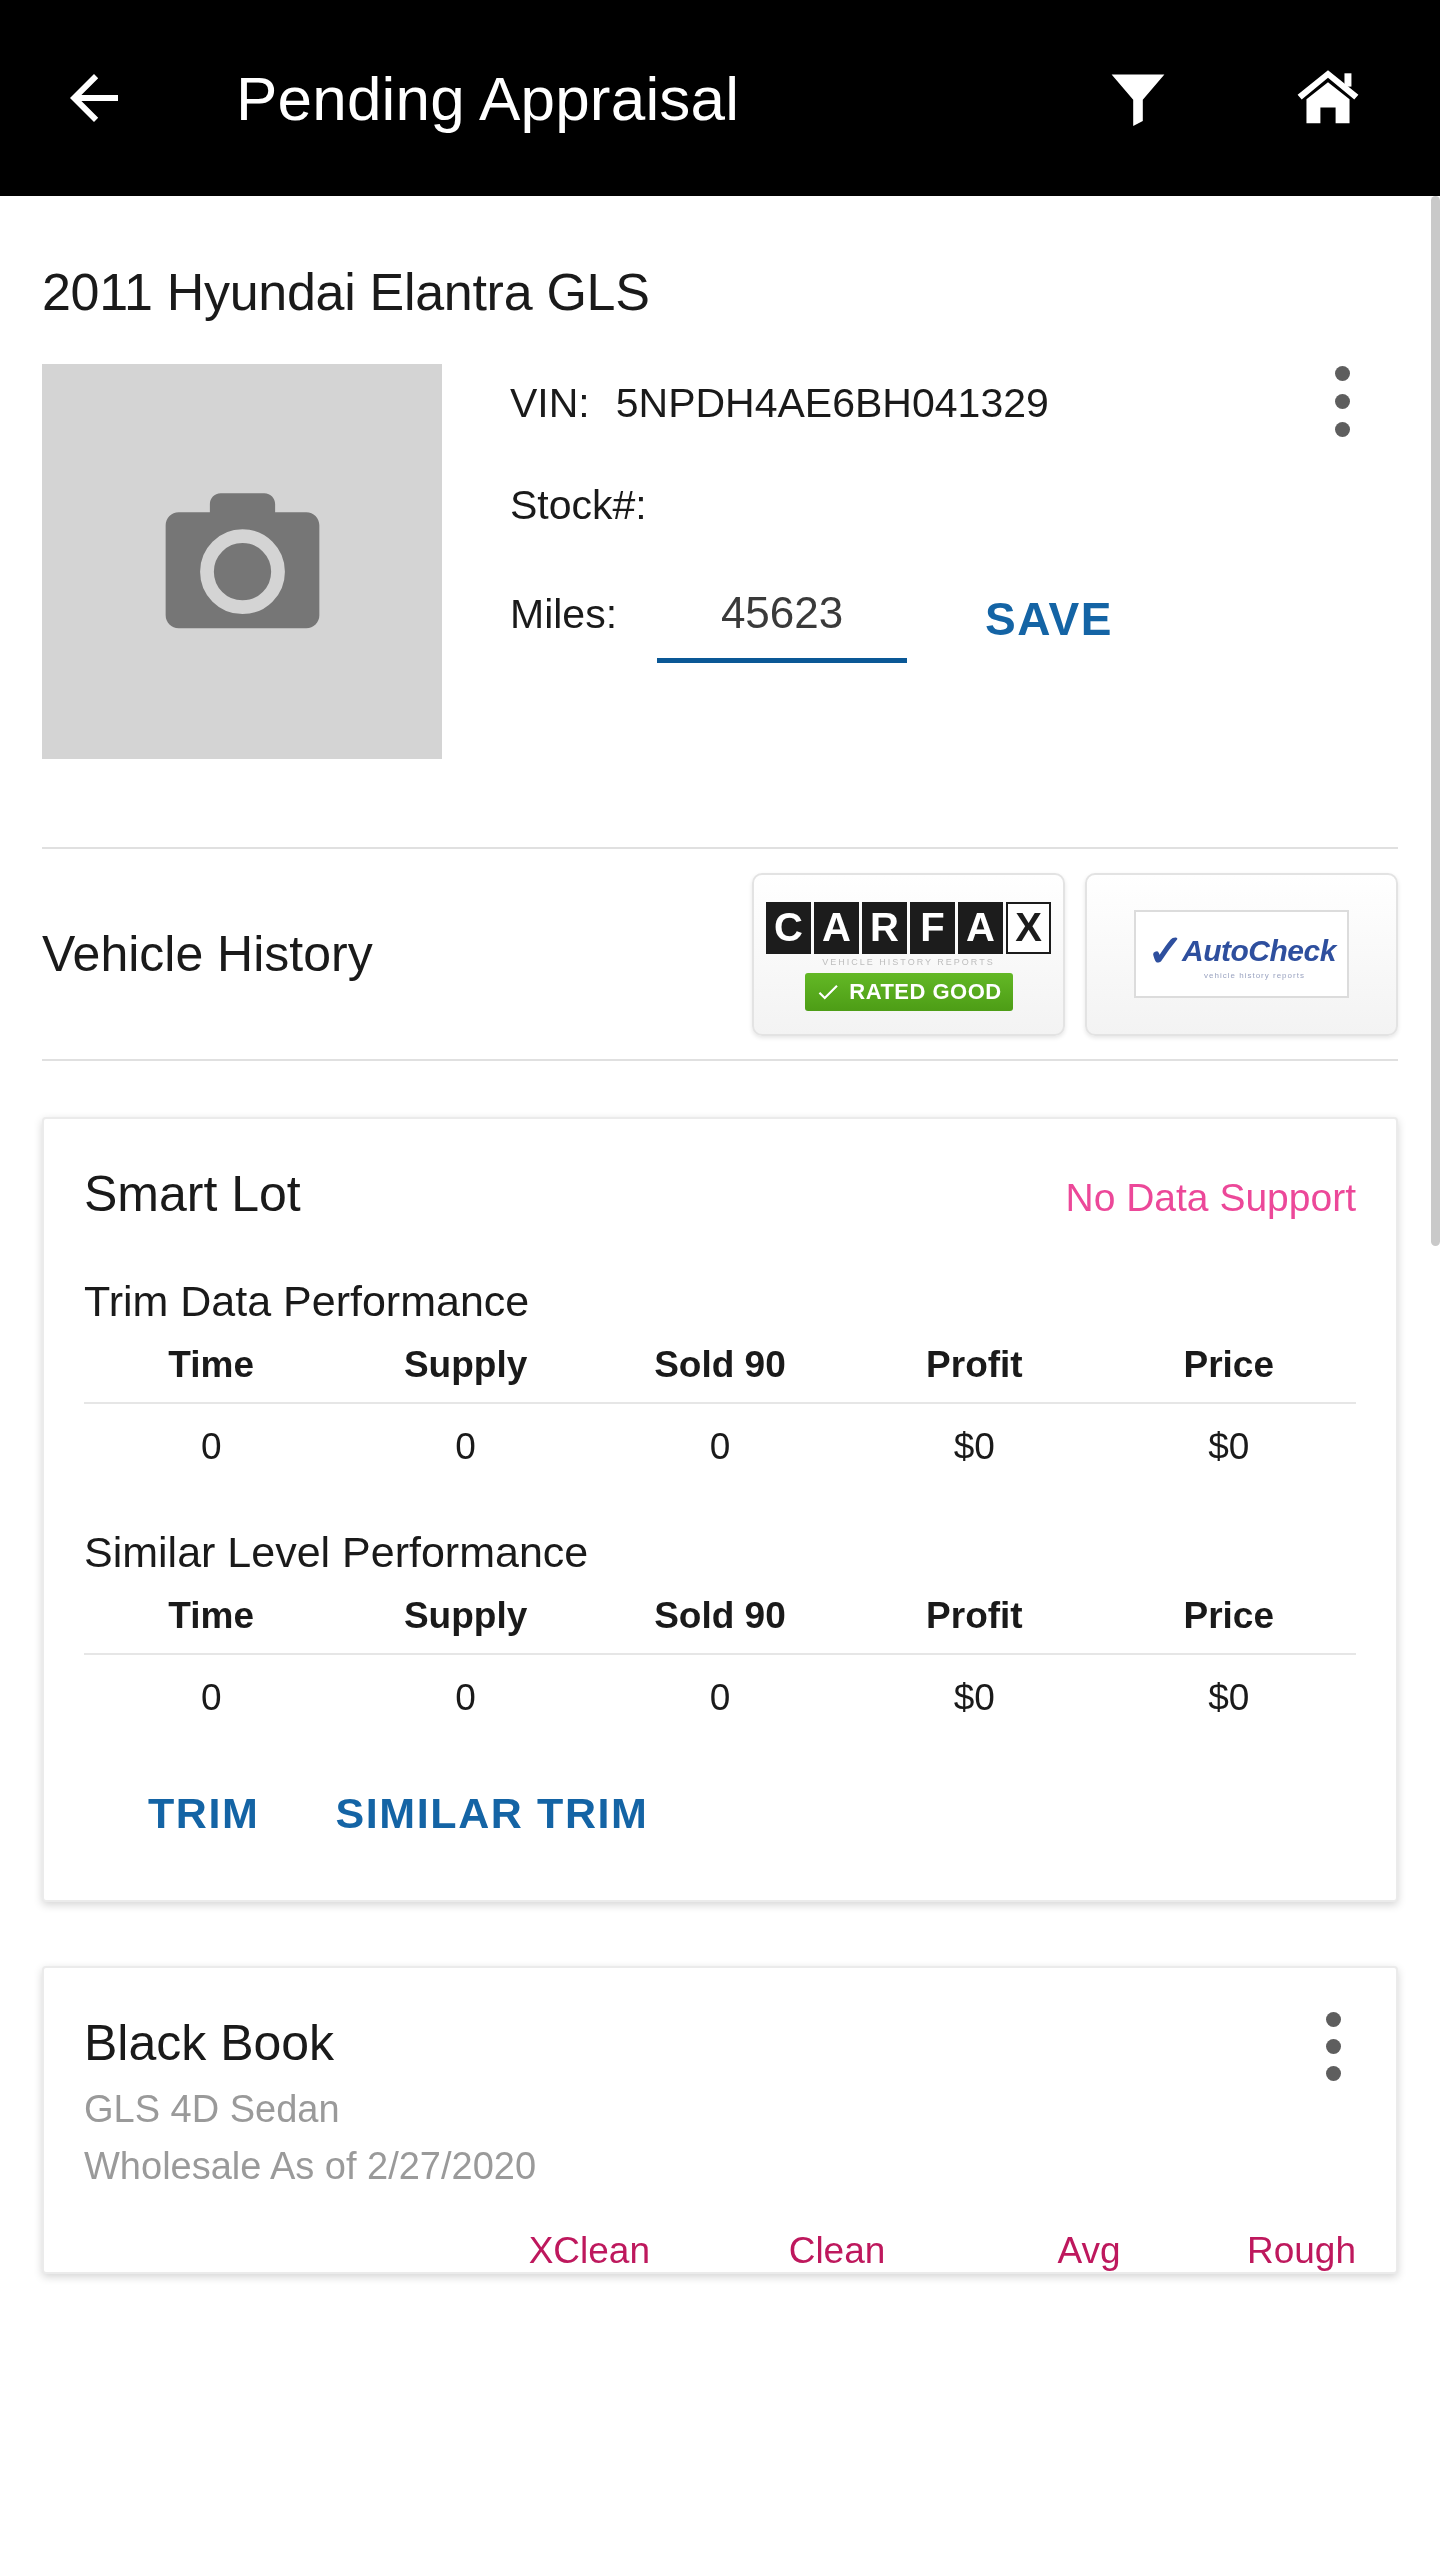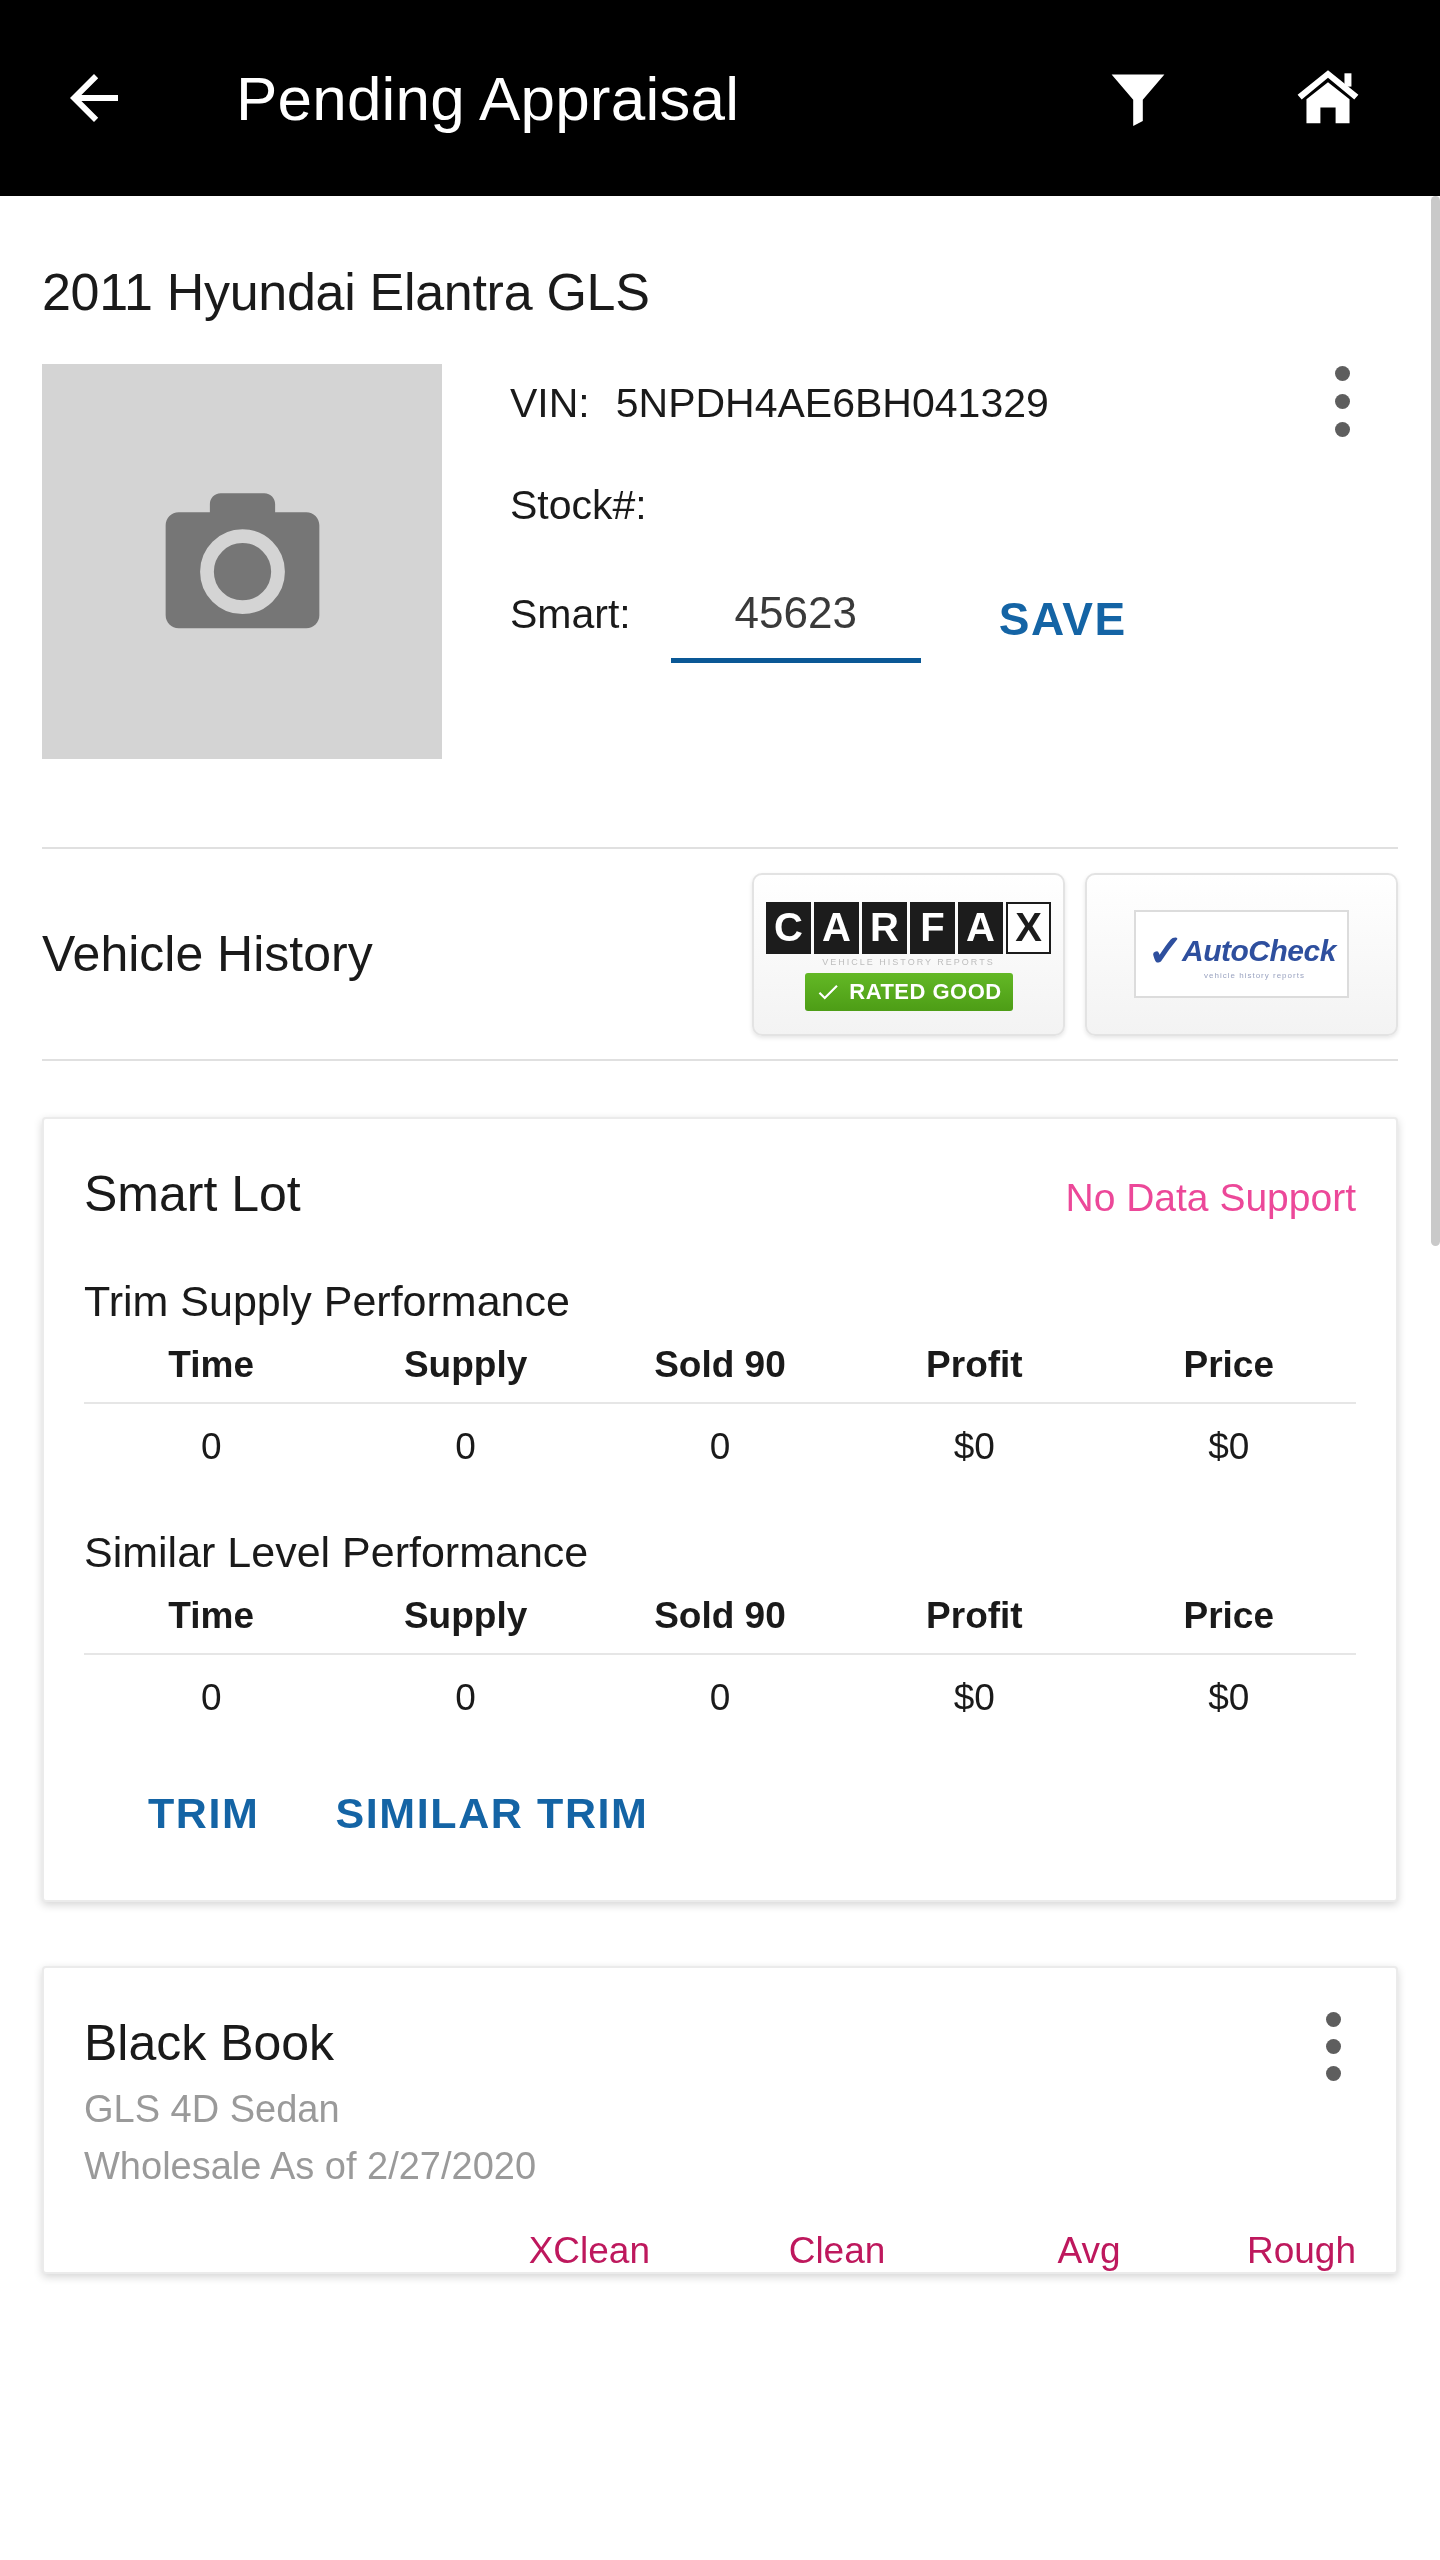--- a/index.html
+++ b/index.html
@@ -280,21 +280,21 @@
   <div class="veh-fields">
     <div class="fld">
       <span class="fld-label">VIN:</span>
       <span class="fld-value">5NPDH4AE6BH041329</span>
     </div>
     <div class="fld">
       <span class="fld-label">Stock#:</span>
       <span class="fld-value"></span>
     </div>
     <div class="fld">
-      <span class="fld-label">Smart:</span>
+      <span class="fld-label">Miles:</span>
       <span class="miles-wrap">
         <input class="miles-input" type="text" value="45623" style="">
       </span>
       <button class="save-btn">SAVE</button>
     </div>
   </div>
 
   <div class="kebab">
     <i></i>
     <i></i>
@@ -340,21 +340,21 @@
 </div>
 <div class="divider" style="margin-top:0"></div>
 
 <div class="card">
   <div class="card-pad">
     <div class="sl-head">
       <div class="sl-title">Smart Lot</div>
       <div class="sl-status">No Data Support</div>
     </div>
 
-    <div class="perf-title">Trim Supply Performance</div>
+    <div class="perf-title">Trim Data Performance</div>
     <table class="perf">
       <thead>
         <tr>
           <th>Time</th>
           <th>Supply</th>
           <th>Sold 90</th>
           <th>Profit</th>
           <th>Price</th>
         </tr>
       </thead>

